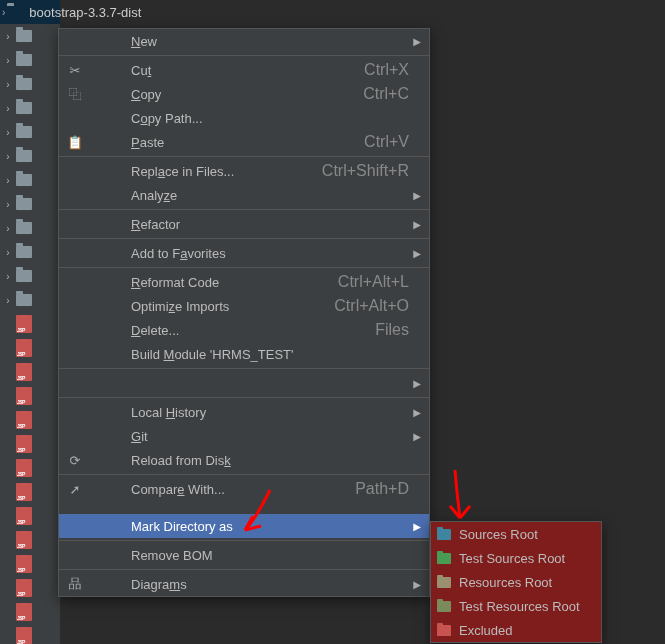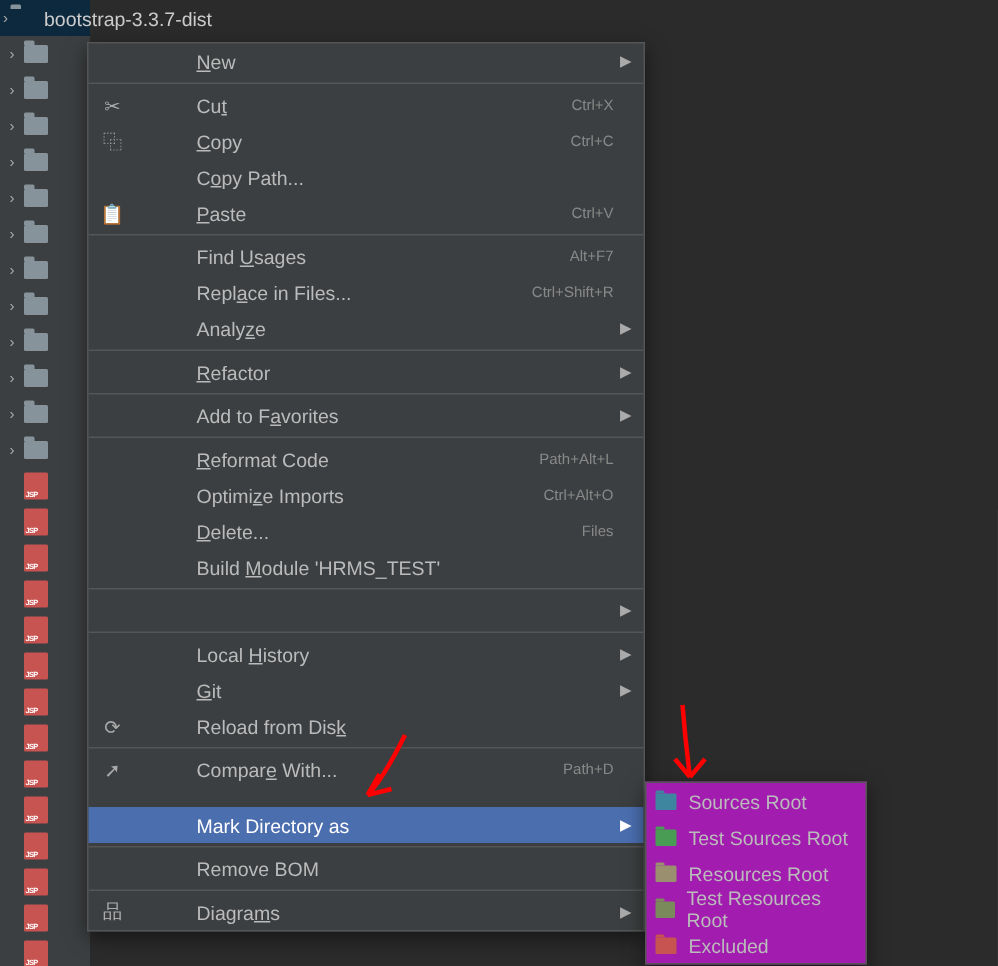--- a/index.html
+++ b/index.html
@@ -11,26 +11,26 @@
 .folder-icon { width: 16px; height: 12px; background: #87939a; border-radius: 1px; margin-left: 2px; position: relative; }
 .folder-icon::before { content: ""; position: absolute; top: -3px; left: 0; width: 7px; height: 3px; background: #87939a; border-radius: 1px 1px 0 0; }
 .jsp-icon { width: 16px; height: 18px; background: #c75450; border-radius: 1px; margin-left: 14px; position: relative; }
 .jsp-icon::after { content: "JSP"; position: absolute; font-size: 5px; color: #fff; bottom: 0; left: 1px; font-weight: bold; letter-spacing: -0.5px; }
 .sel-label { color: #ccc; font-size: 13px; margin-left: 22px; white-space: nowrap; }
 .menu { position: absolute; left: 58px; top: 28px; width: 372px; background: #3c3f41; border: 1px solid #555; box-shadow: 0 4px 12px rgba(0,0,0,0.5); }
 .menu-item { display: flex; align-items: center; height: 24px; padding: 0 20px 0 8px; color: #bbb; font-size: 13px; cursor: default; position: relative; gap: 40px; }
 .menu-item.highlighted { background: #4b6eaf; color: #fff; margin-top: 13px; }
 .menu-icon { width: 16px; height: 16px; margin-right: 8px; display: flex; align-items: center; justify-content: center; font-size: 13px; color: #aaa; }
 .menu-label { flex: 1; }
-.shortcut { color: #888; font-size: 10px; }
+.shortcut { color: #888; font-size: 16px; }
 .submenu-arrow { position: absolute; right: 8px; color: #aaa; font-size: 10px; }
 .menu-item.highlighted .submenu-arrow { color: #fff; }
 .sep { height: 1px; background: #555; margin: 2px 0; }
 .mn { text-decoration: underline; }
-.submenu { position: absolute; left: 430px; top: 521px; width: 148px; background: #a21caf; border: 1px solid #555; box-shadow: 0 4px 12px rgba(0,0,0,0.5); }
+.submenu { position: absolute; left: 430px; top: 521px; width: 172px; background: #7f1d1d; border: 1px solid #555; box-shadow: 0 4px 12px rgba(0,0,0,0.5); }
 .sub-item { display: flex; align-items: center; height: 24px; padding: 0 10px 0 6px; color: #bbb; font-size: 13px; cursor: default; }
 .src-icon { width: 14px; height: 11px; border-radius: 1px; margin-right: 8px; position: relative; }
 .src-icon::before { content: ""; position: absolute; top: -2px; left: 0; width: 6px; height: 2px; background: inherit; border-radius: 1px 1px 0 0; }
 .editor-bg { position: absolute; right: 0; top: 0; width: 175px; height: 644px; background: #2b2b2b; }
 .annotations { position: absolute; left: 0; top: 0; pointer-events: none; }
 </style>
 </head>
 <body>
 
 <div class="editor-bg"></div>
@@ -157,25 +157,20 @@
       <span class="menu-label">C<span class="mn">o</span>py Path...</span>
     </div>
     <div class="menu-item">
       <span class="menu-icon">📋</span>
       <span class="menu-label"><span class="mn">P</span>aste</span>
       <span class="shortcut">Ctrl+V</span>
     </div>
     <div class="sep"></div>
     <div class="menu-item">
       <span class="menu-icon"></span>
-      <span class="menu-label">Find <span class="mn">U</span>sages</span>
-      <span class="shortcut">Alt+F7</span>
-    </div>
-    <div class="menu-item">
-      <span class="menu-icon"></span>
       <span class="menu-label">Repl<span class="mn">a</span>ce in Files...</span>
       <span class="shortcut">Ctrl+Shift+R</span>
     </div>
     <div class="menu-item">
       <span class="menu-icon"></span>
       <span class="menu-label">Analy<span class="mn">z</span>e</span>
       <span class="submenu-arrow">▶</span>
     </div>
     <div class="sep"></div>
     <div class="menu-item">
@@ -186,21 +181,21 @@
     <div class="sep"></div>
     <div class="menu-item">
       <span class="menu-icon"></span>
       <span class="menu-label">Add to F<span class="mn">a</span>vorites</span>
       <span class="submenu-arrow">▶</span>
     </div>
     <div class="sep"></div>
     <div class="menu-item">
       <span class="menu-icon"></span>
       <span class="menu-label"><span class="mn">R</span>eformat Code</span>
-      <span class="shortcut">Path+Alt+L</span>
+      <span class="shortcut">Ctrl+Alt+L</span>
     </div>
     <div class="menu-item">
       <span class="menu-icon"></span>
       <span class="menu-label">Optimi<span class="mn">z</span>e Imports</span>
       <span class="shortcut">Ctrl+Alt+O</span>
     </div>
     <div class="menu-item">
       <span class="menu-icon"></span>
       <span class="menu-label"><span class="mn">D</span>elete...</span>
       <span class="shortcut">Files</span>

